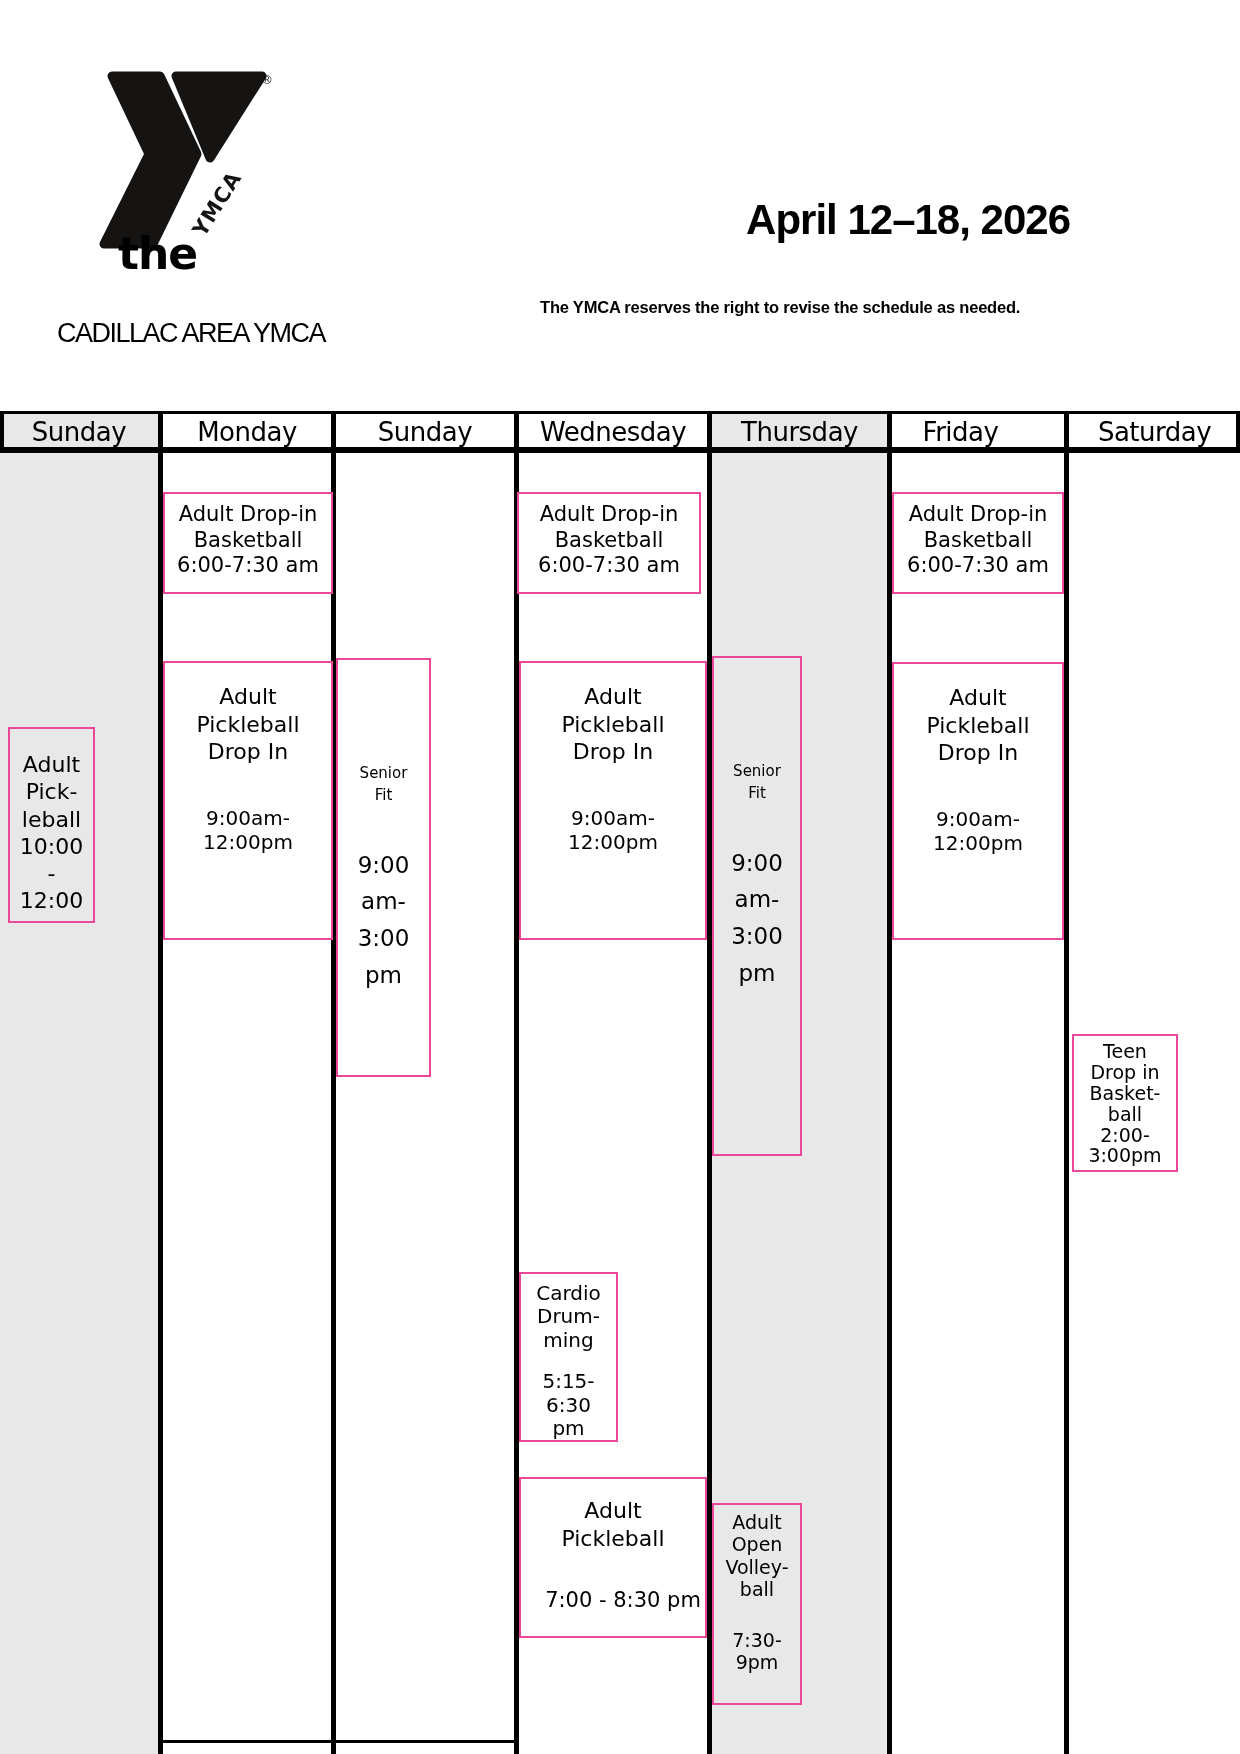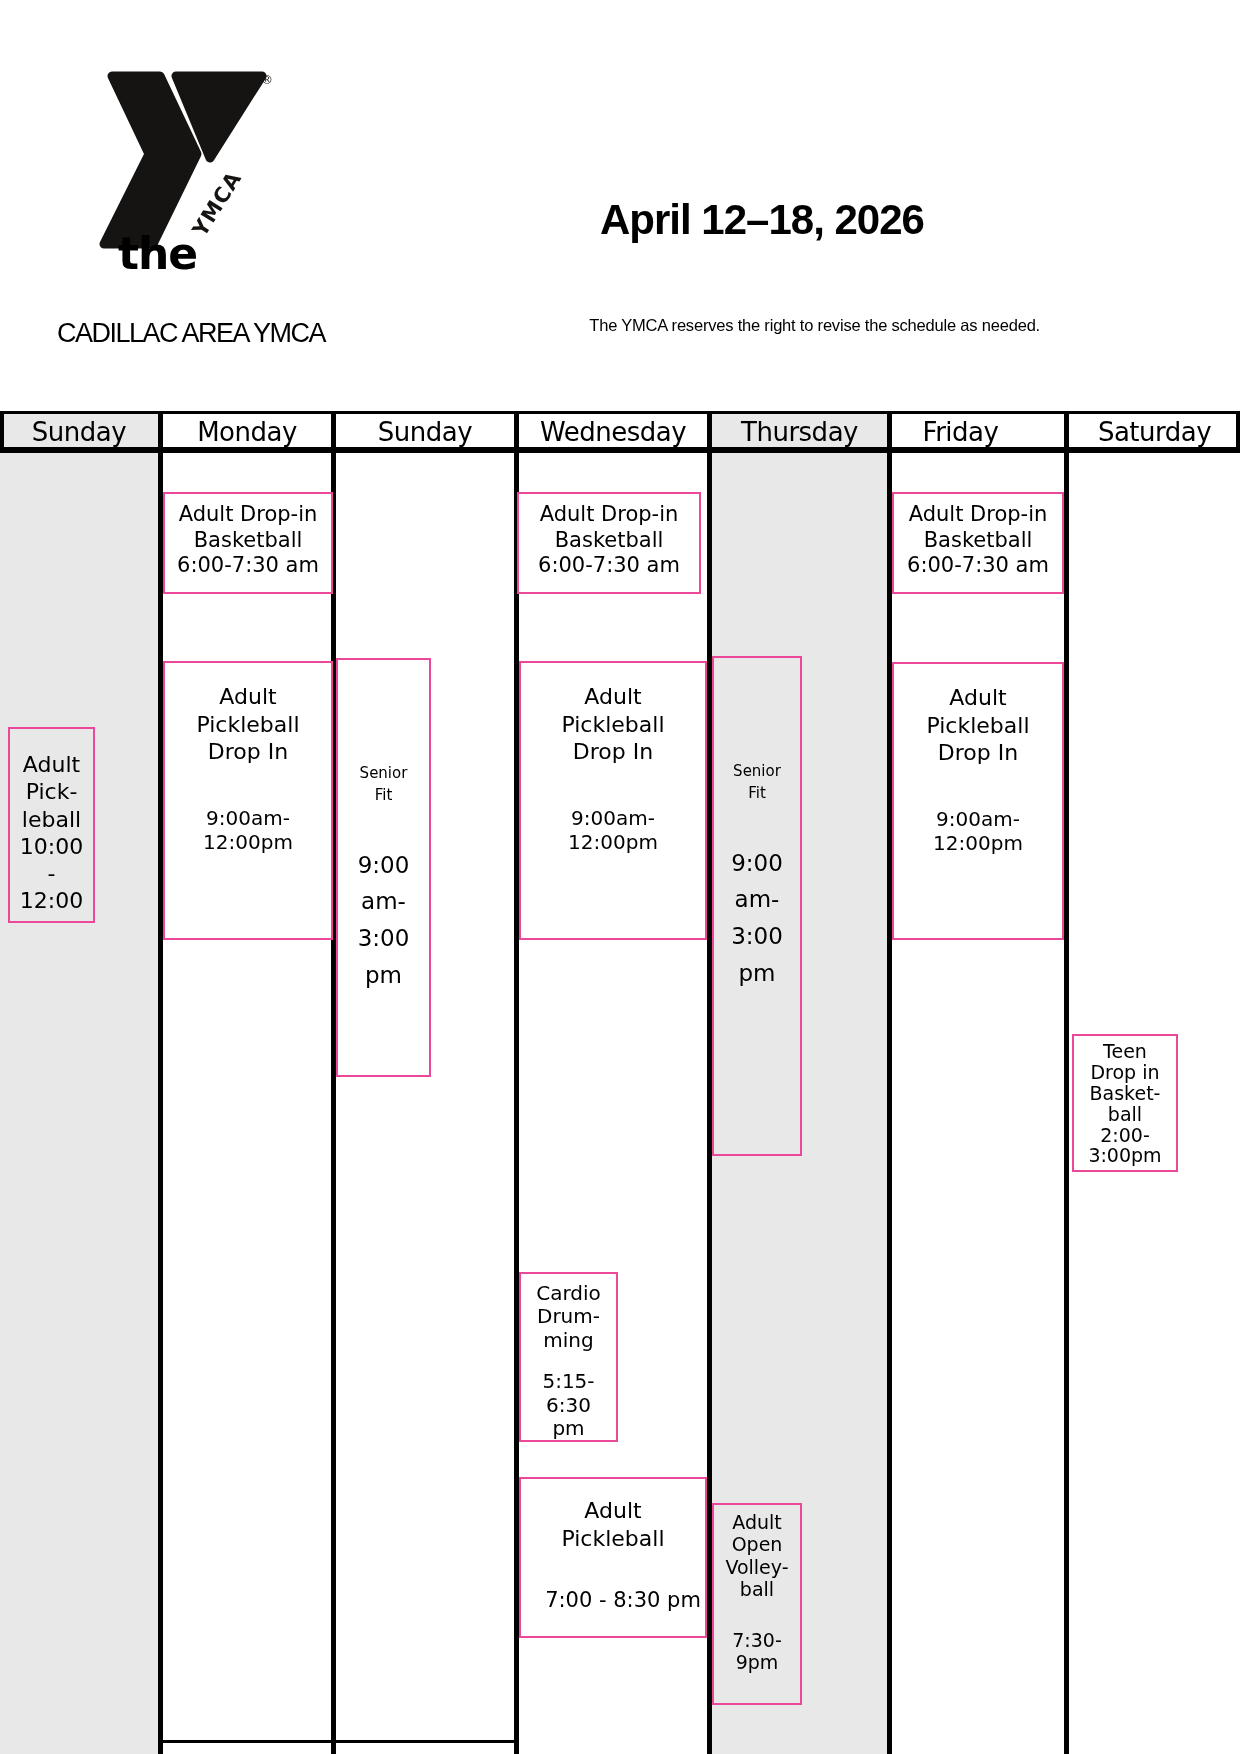--- a/index.html
+++ b/index.html
@@ -9,25 +9,25 @@
   .shade{position:absolute;background:#e8e8e8;}
   
   .logo{position:absolute;left:58px;top:70px;width:215px;height:182px;}
   .logo svg{position:absolute;left:0;top:0;}
   .logo-the{position:absolute;left:60px;top:158px;font-size:44px;font-weight:bold;
             font-family:"DejaVu Sans",sans-serif;letter-spacing:-1px;}
   .page-title{position:absolute;left:55px;top:258px;margin:0;font-size:44px;font-weight:bold;
               letter-spacing:-1px;font-family:"DejaVu Sans",sans-serif;}
   .location{position:absolute;left:57px;top:318px;font-size:27px;letter-spacing:-1.5px;
             font-family:"Liberation Sans",sans-serif;}
-  .date-range{position:absolute;left:600px;top:196px;width:470px;text-align:left;
+  .date-range{position:absolute;left:600px;top:196px;width:470px;text-align:right;
               font-size:42px;font-weight:bold;letter-spacing:-1px;
               font-family:"Liberation Sans",sans-serif;}
-  .disclaimer{position:absolute;left:540px;top:316px;width:500px;text-align:right;
-              font-size:16.5px;font-weight:normal;letter-spacing:-0.2px;
+  .disclaimer{position:absolute;left:540px;top:298px;width:500px;text-align:left;
+              font-size:16.5px;font-weight:bold;letter-spacing:-0.2px;
               font-family:"Liberation Sans",sans-serif;}
   
   .day-label{position:absolute;top:417px;font-size:26px;text-align:center;letter-spacing:-0.5px;}
   .box{position:absolute;box-sizing:border-box;border:2px solid #ec4899;background:#fff;
        text-align:center;}
   .box span{display:block;white-space:pre-line;}
   .gray{background:#e8e8e8;}
   
   #sun-pb{left:8px;top:727px;width:87px;height:196px;}
   #sun-pb .t{font-size:22px;line-height:1.24;margin-top:22px;}

